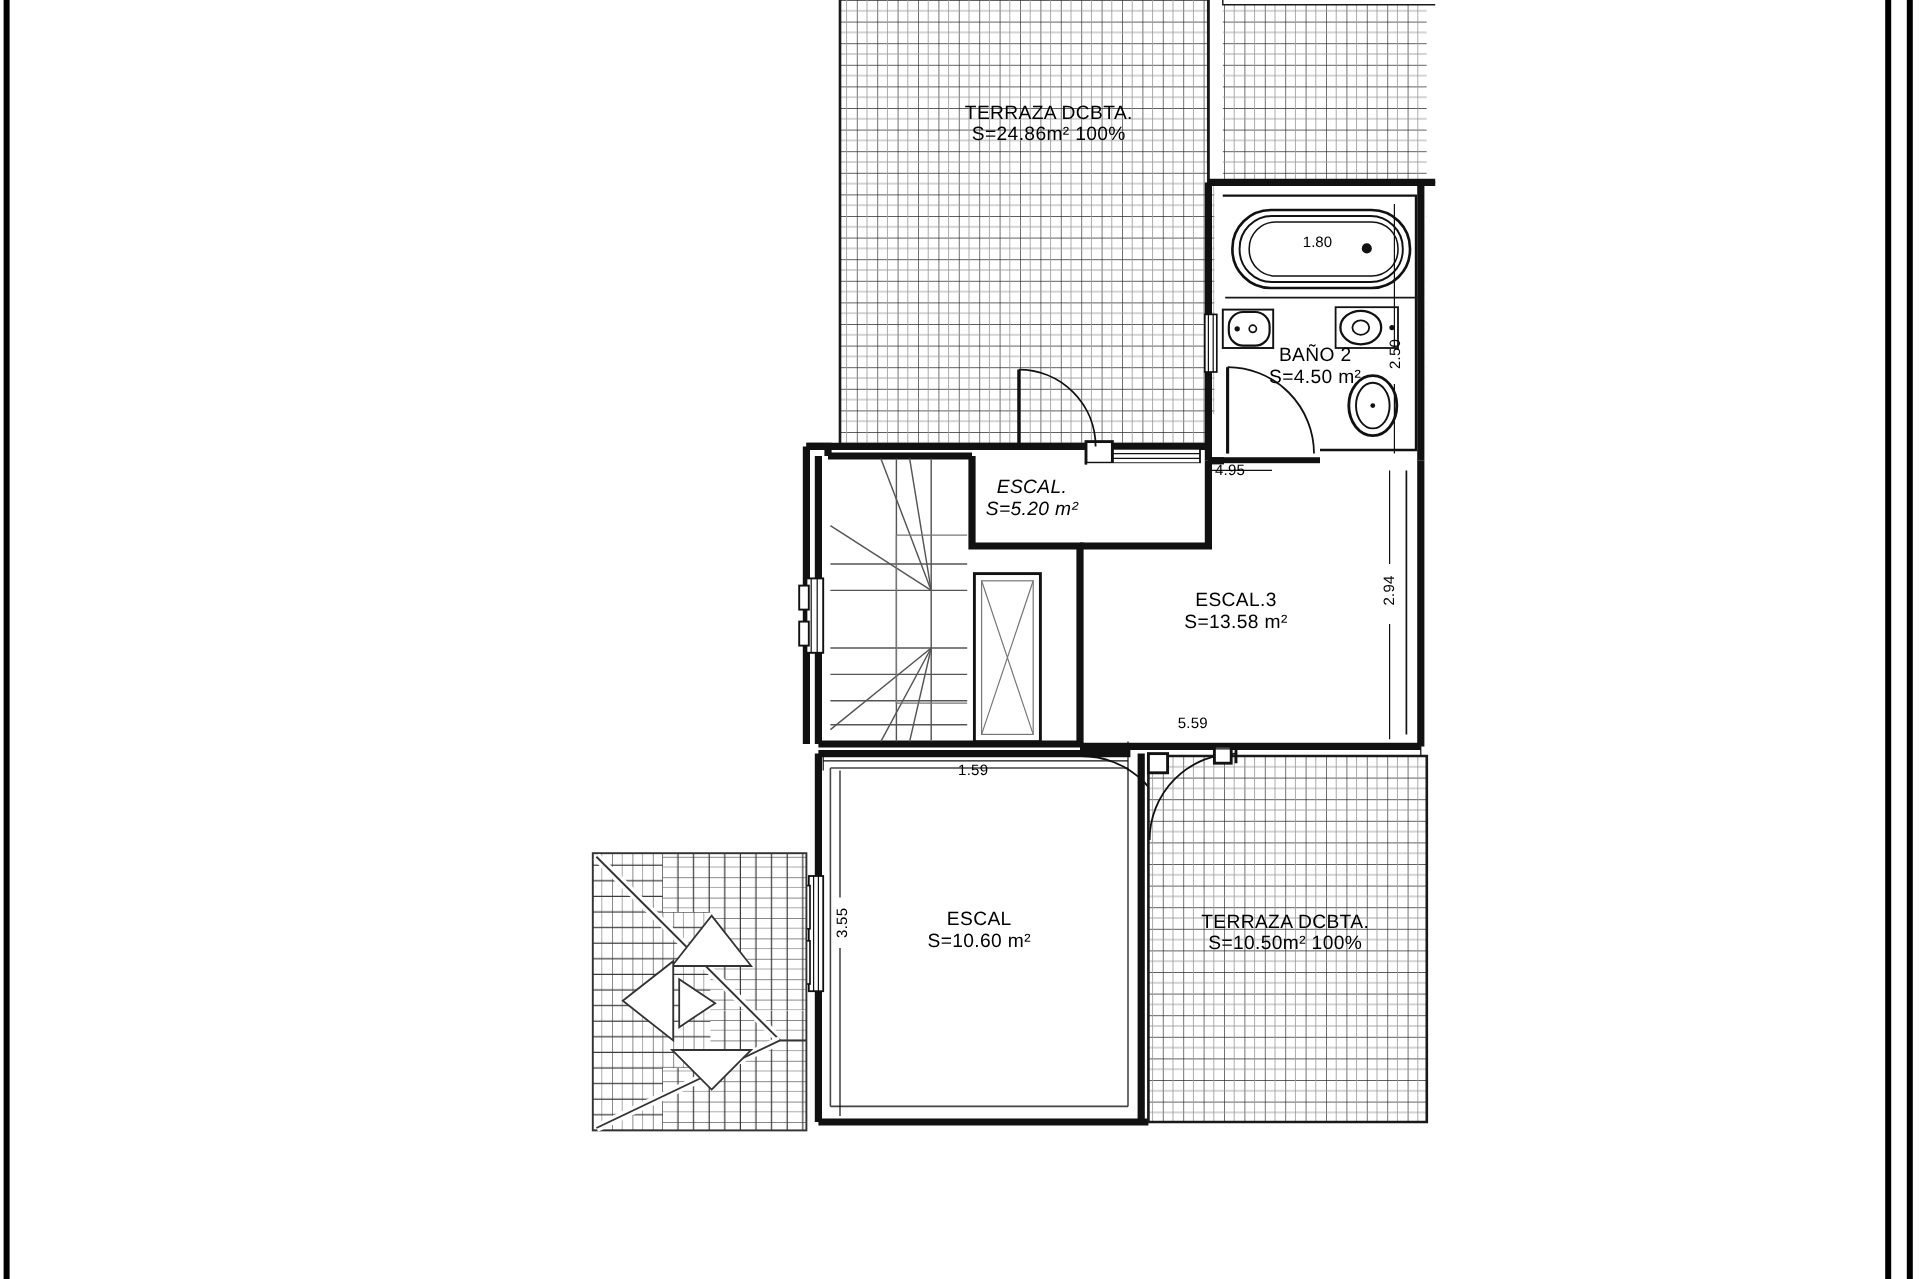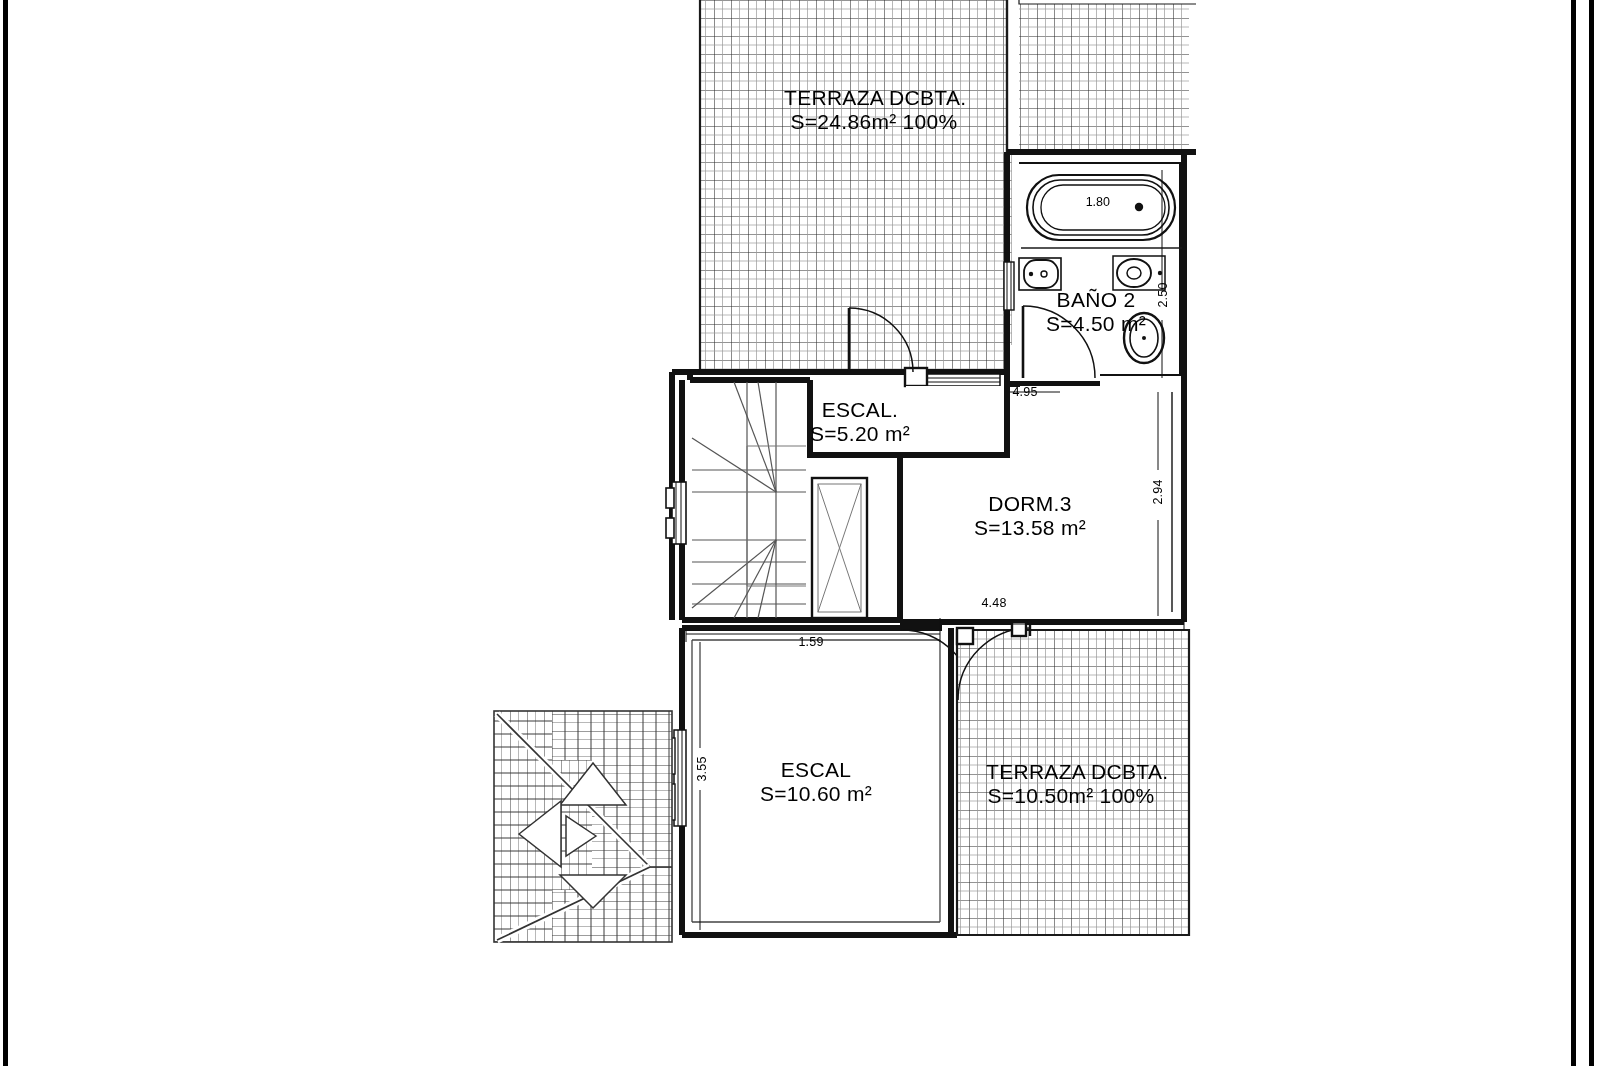--- a/index.html
+++ b/index.html
@@ -3,21 +3,21 @@
 <meta charset="utf-8">
 <style>
   html,body{margin:0;padding:0;background:#fff;}
   body{width:1600px;height:1066px;position:relative;overflow:hidden;
        font-family:"Liberation Sans", sans-serif;}
   #sheet{position:absolute;inset:0;background:#ffffff;}
   .vrule{position:absolute;background:#000;}
   svg{position:absolute;left:0;top:0;}
   .lbl{position:absolute;color:#000;white-space:nowrap;text-align:center;
        font-family:"Liberation Sans", sans-serif;line-height:1.12;}
-  .room-lbl{font-size:21px;letter-spacing:.3px;}
+  .room-lbl{font-size:16px;letter-spacing:.3px;}
   .dim{font-size:12.5px;letter-spacing:.2px;}
   .dimv{font-size:12.5px;letter-spacing:.2px;transform-origin:center;}
   .tub-lbl{font-size:12.5px;}
 </style>
 </head>
 <body>
 
 <div id="sheet">
 
   <div class="vrule" style="left:3px;top:0;width:5px;height:1066px;"></div>
@@ -288,27 +288,27 @@
   <div class="lbl room-lbl" style="left:784px;top:86px;width:180px;">
     <div>TERRAZA DCBTA.</div>
     <div>S=24.86m² 100%</div>
   </div>
 
   <div class="lbl room-lbl" style="left:1036px;top:288px;width:120px;">
     <div>BAÑO 2</div>
     <div>S=4.50 m²</div>
   </div>
 
-  <div class="lbl room-lbl" style="left:800px;top:398px;width:120px;">
+  <div class="lbl room-lbl" style="left:800px;top:398px;width:120px;font-style:italic;">
     <div>ESCAL.</div>
     <div>S=5.20 m²</div>
   </div>
 
   <div class="lbl room-lbl" style="left:960px;top:492px;width:140px;">
-    <div>DORM.3</div>
+    <div>ESCAL.3</div>
     <div>S=13.58 m²</div>
   </div>
 
   <div class="lbl room-lbl" style="left:752px;top:758px;width:128px;">
     <div>ESCAL</div>
     <div>S=10.60 m²</div>
   </div>
 
   <div class="lbl room-lbl" style="left:986px;top:760px;width:170px;">
     <div>TERRAZA DCBTA.</div>
@@ -316,19 +316,19 @@
   </div>
 
   <div class="lbl tub-lbl" style="left:1070px;top:195px;width:40px;text-align:right;">1.80</div>
 
   <div class="lbl dim" style="left:1003px;top:385px;width:44px;">4.95</div>
 
   <div class="lbl dimv" style="left:1145px;top:288px;width:36px;transform:rotate(-90deg);">2.50</div>
 
   <div class="lbl dimv" style="left:1140px;top:485px;width:36px;transform:rotate(-90deg);">2.94</div>
 
-  <div class="lbl dim" style="left:972px;top:596px;width:44px;">4.48</div>
+  <div class="lbl dim" style="left:972px;top:596px;width:44px;">5.59</div>
 
   <div class="lbl dim" style="left:789px;top:635px;width:44px;">1.59</div>
 
   <div class="lbl dimv" style="left:684px;top:762px;width:36px;transform:rotate(-90deg);">3.55</div>
 
 </div>
 
 </body></html>

